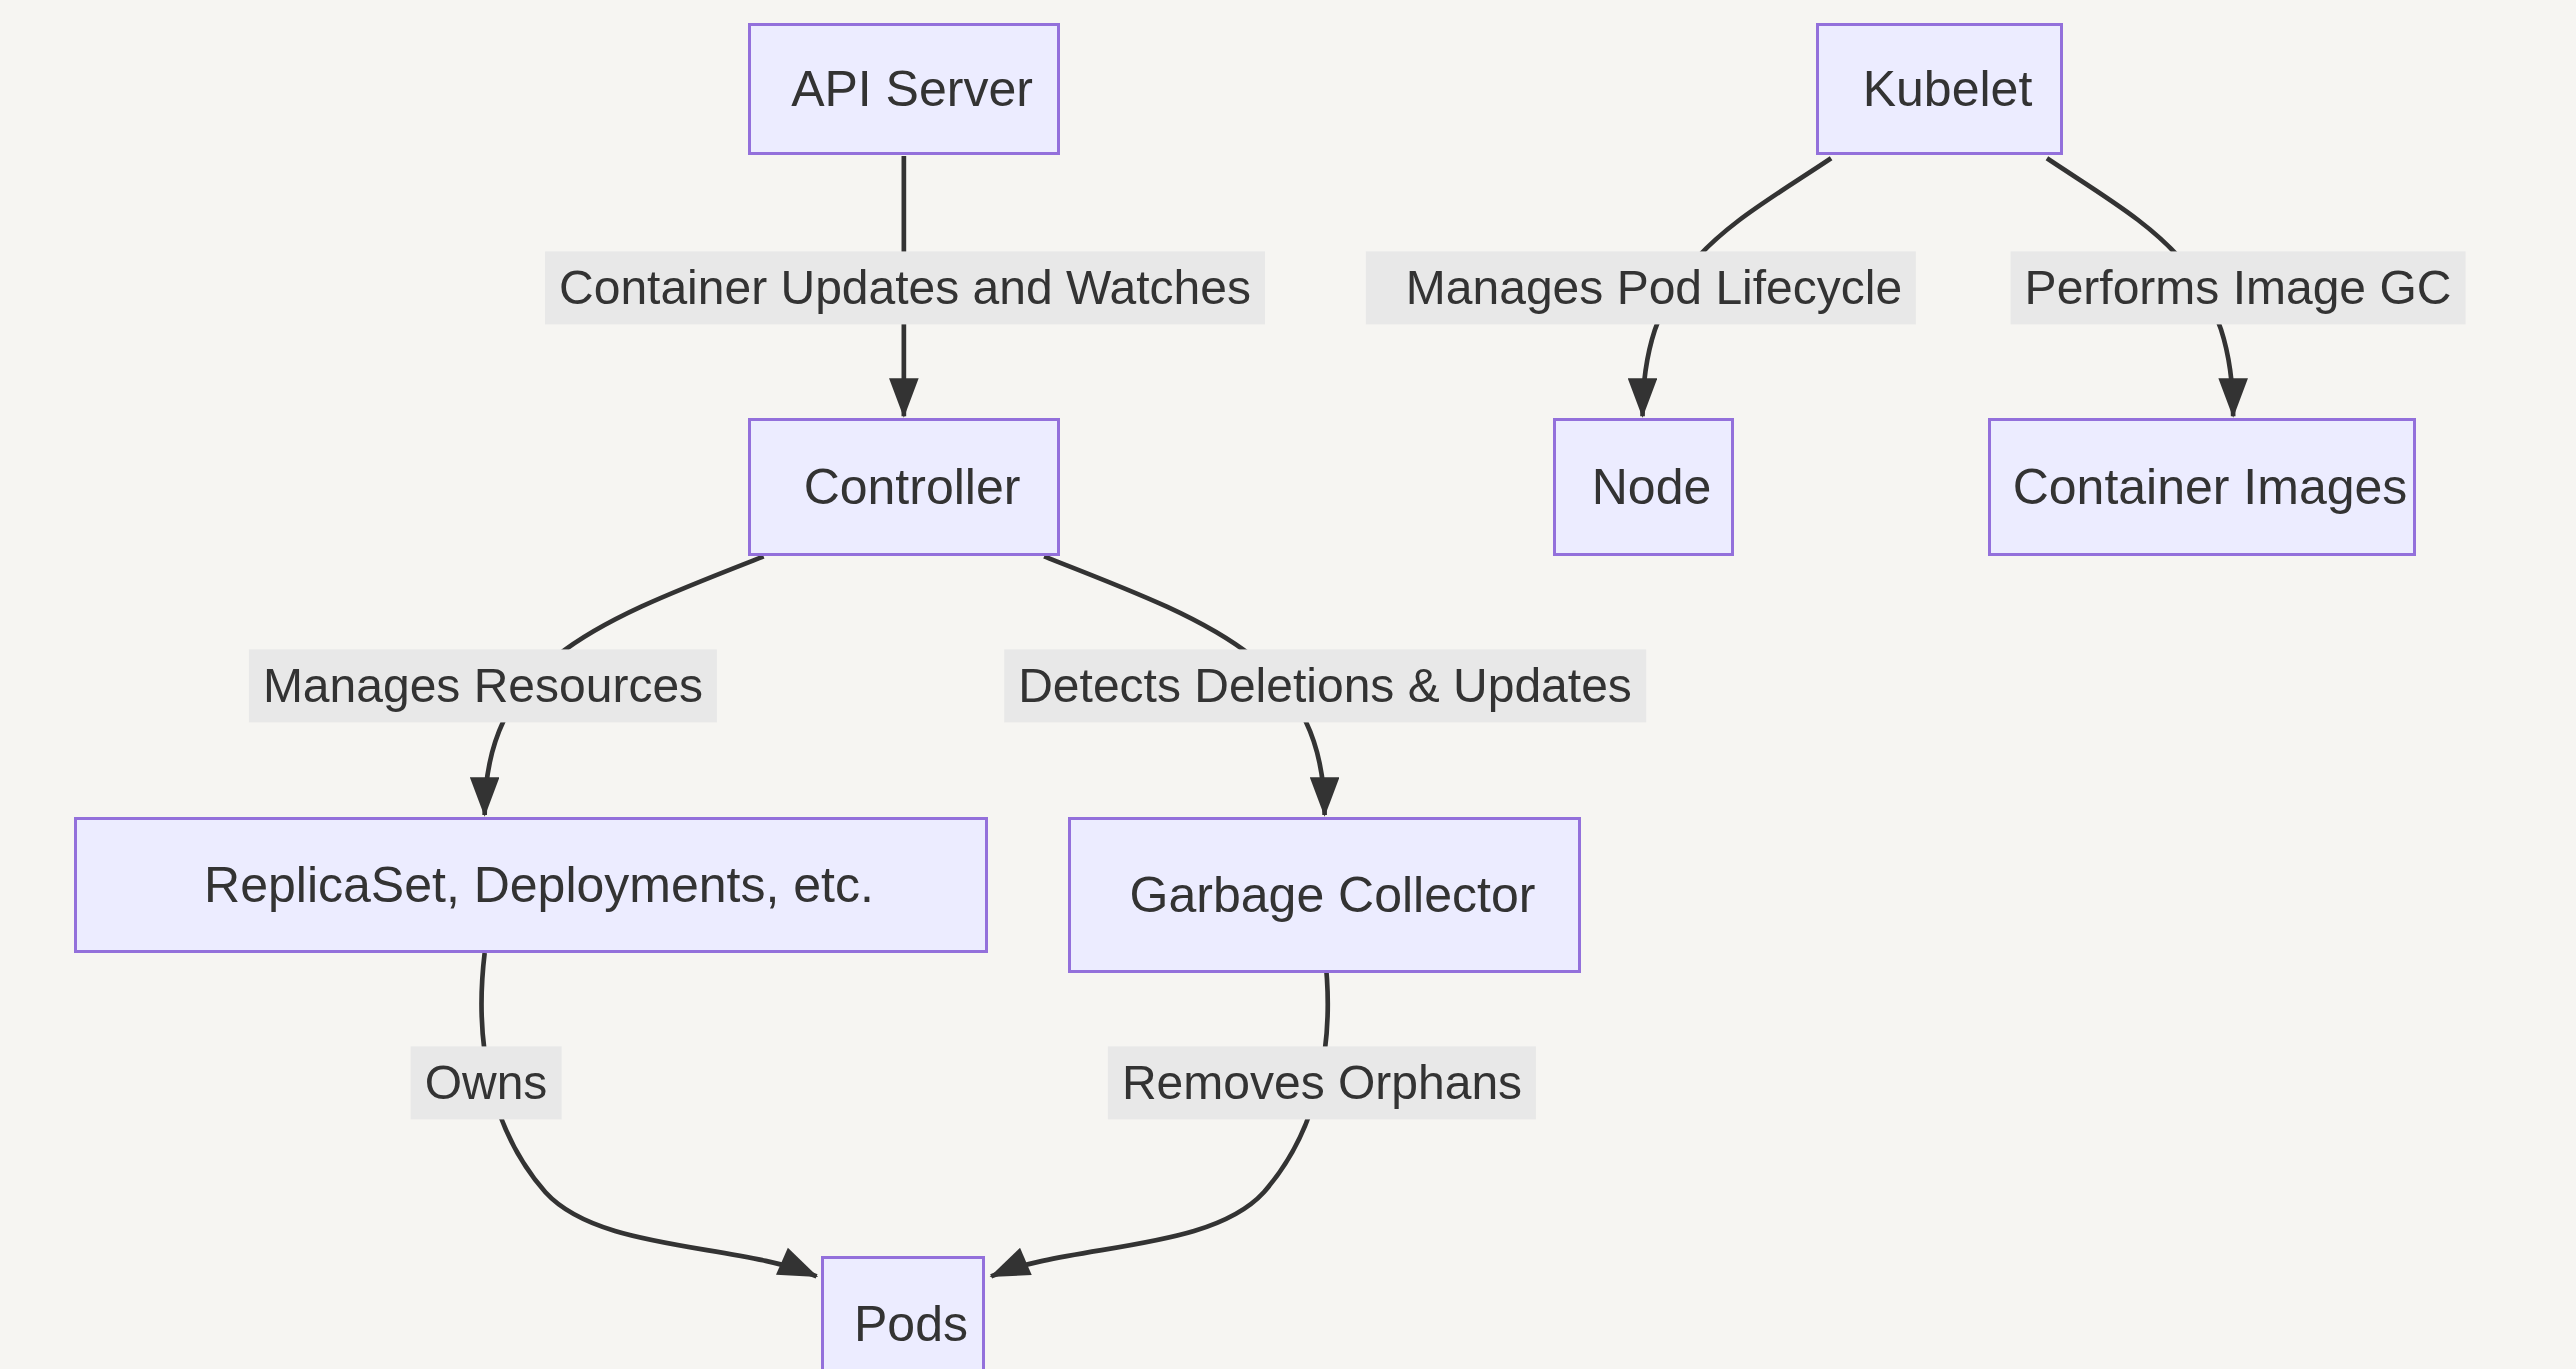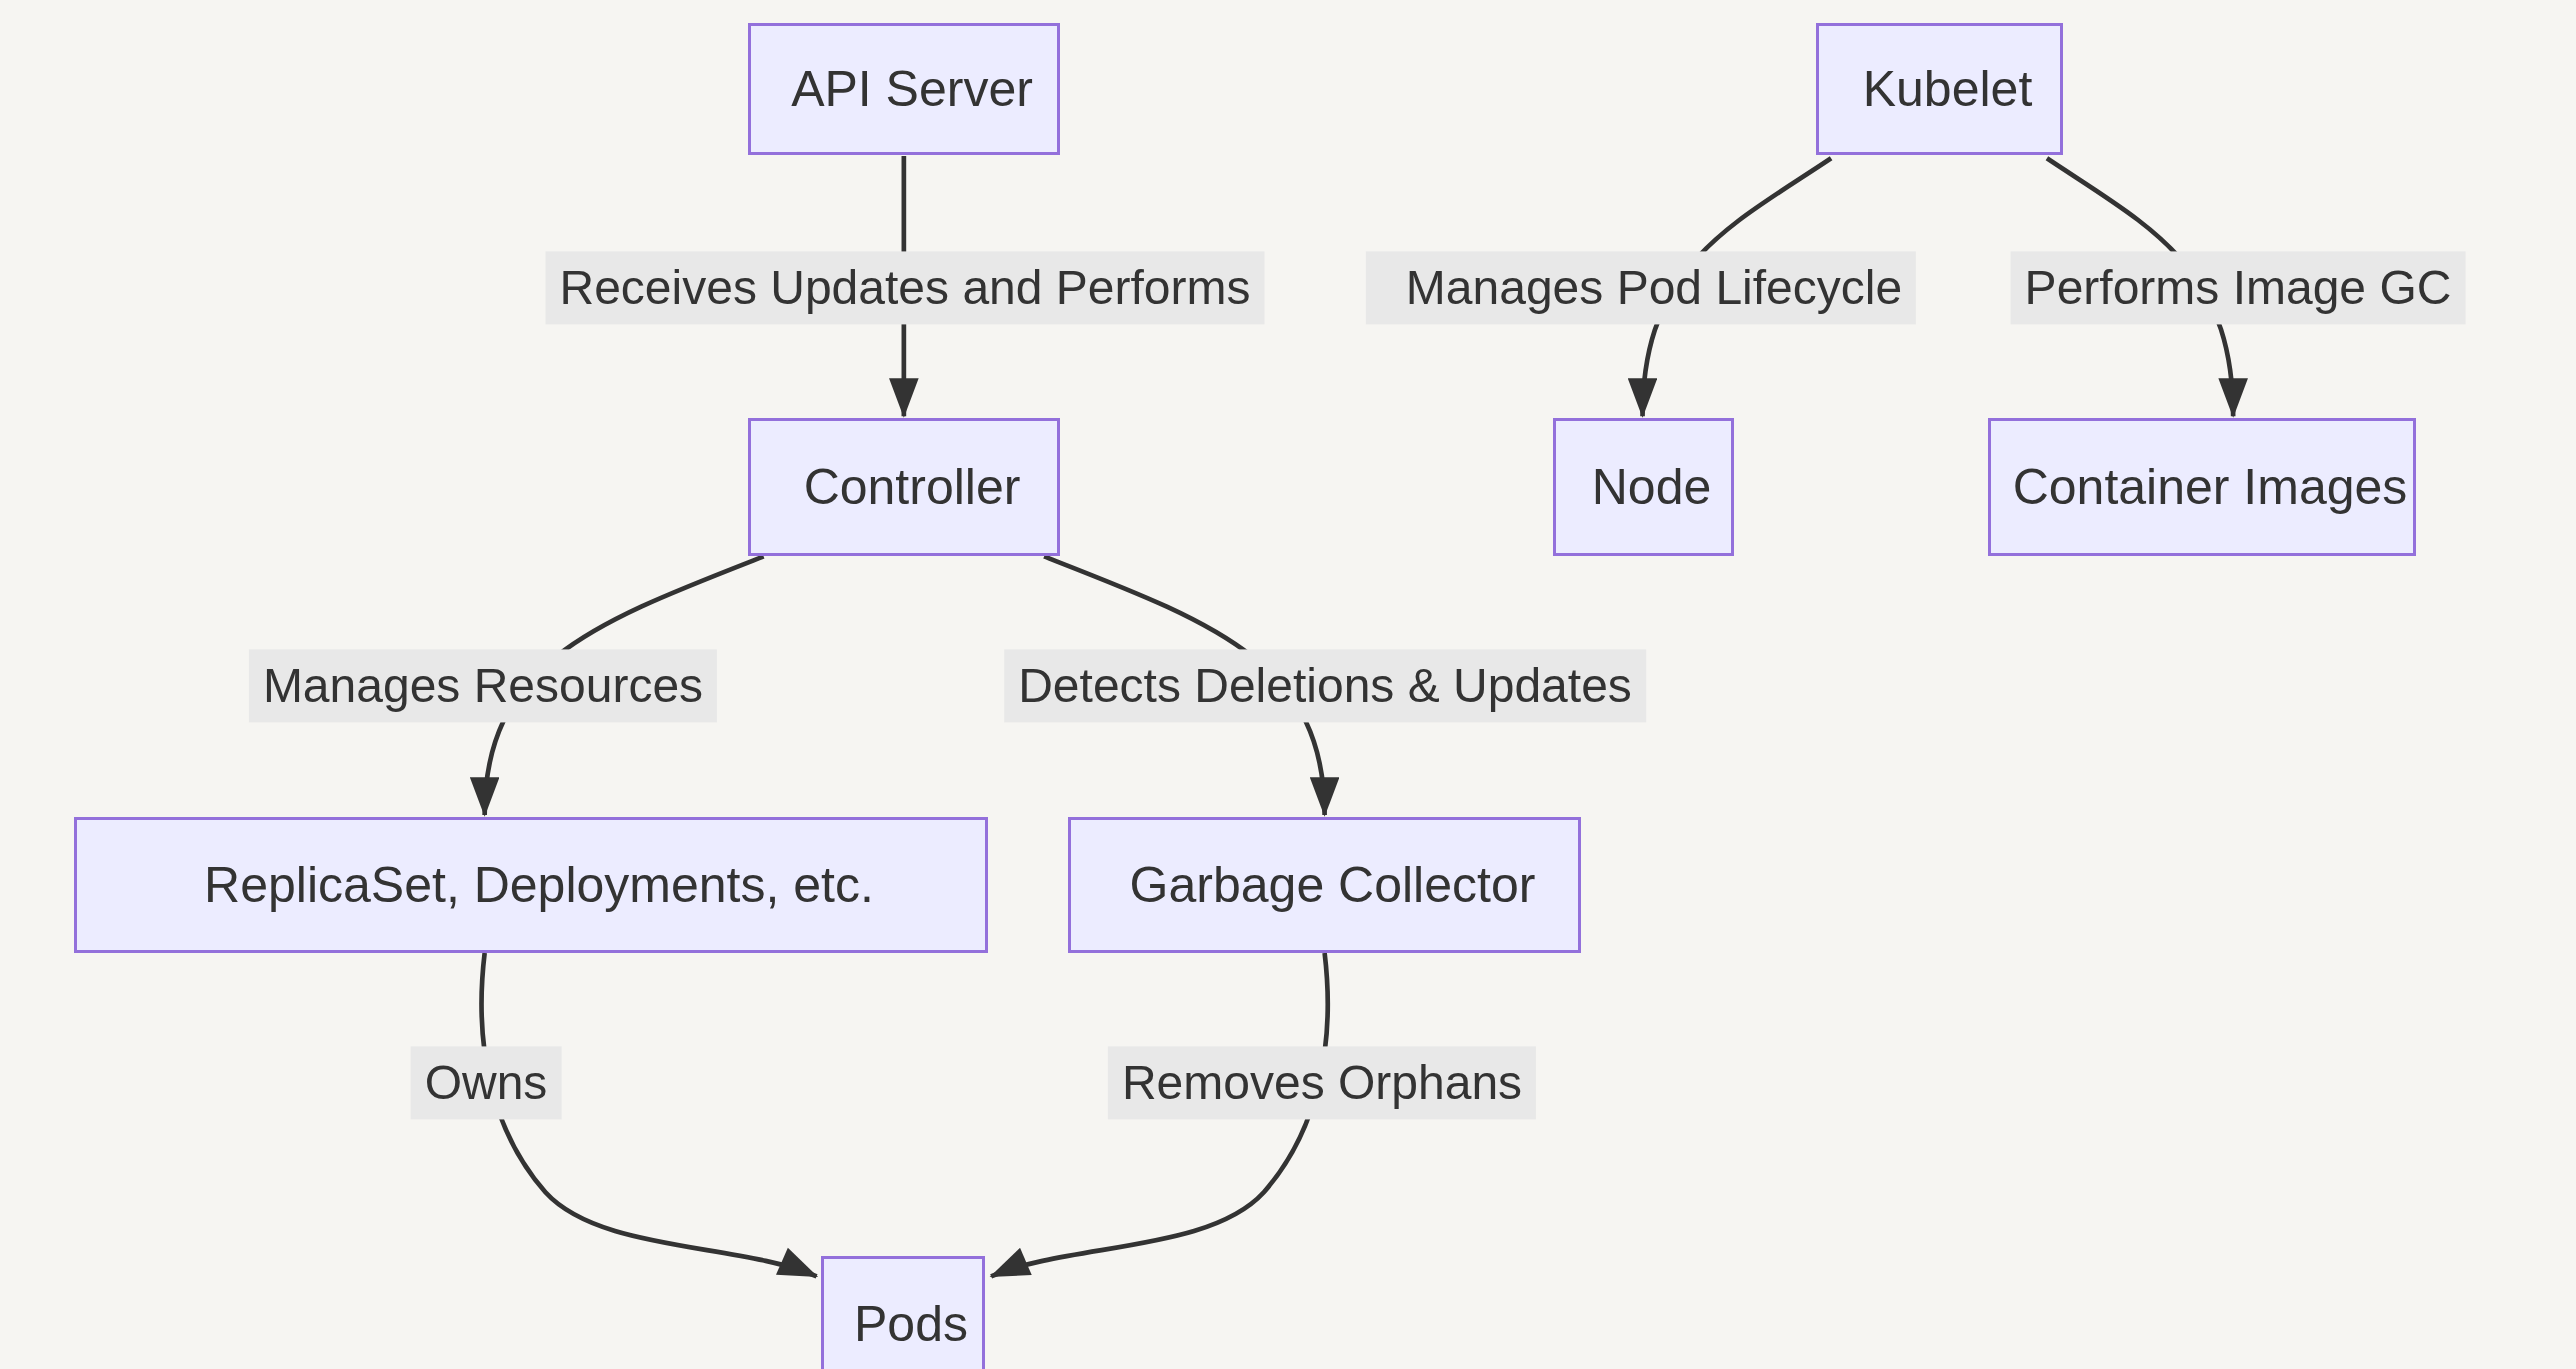--- a/index.html
+++ b/index.html
@@ -68,31 +68,31 @@
     </defs>
     <path class="edge" d="M 1160 200 L 1160 534" marker-end="url(#arrowhead)"></path>
     <path class="edge" d="M 980 714 C 760 800, 622 850, 622 1046" marker-end="url(#arrowhead)"></path>
     <path class="edge" d="M 1340 714 C 1560 800, 1700 850, 1700 1046" marker-end="url(#arrowhead)"></path>
     <path class="edge" d="M 622 1223 C 608 1340, 630 1450, 700 1530 C 770 1607, 950 1595, 1048 1638" marker-end="url(#arrowhead)"></path>
     <path class="edge" d="M 1700 1223 C 1714 1340, 1692 1450, 1622 1530 C 1552 1607, 1372 1595, 1272 1638" marker-end="url(#arrowhead)"></path>
     <path class="edge" d="M 2350 203 C 2220 290, 2108 340, 2108 534" marker-end="url(#arrowhead)"></path>
     <path class="edge" d="M 2627 203 C 2757 290, 2866 340, 2866 534" marker-end="url(#arrowhead)"></path>
   </svg>
 
-  <div class="edge-label" style="left:905px; top:288px;">Receives Updates and Performs</div>
+  <div class="edge-label" style="left:905px; top:288px;">Container Updates and Watches</div>
   <div class="edge-label" style="left:483px; top:686px;">Manages Resources</div>
   <div class="edge-label" style="left:1325px; top:686px;">Detects Deletions &amp; Updates</div>
   <div class="edge-label" style="left:486px; top:1083px;">Owns</div>
   <div class="edge-label" style="left:1322px; top:1083px;">Removes Orphans</div>
   <div class="edge-label" style="left:1641px; top:288px;padding-left:40px;">Manages Pod Lifecycle</div>
   <div class="edge-label" style="left:2238px; top:288px;">Performs Image GC</div>
 
   <div class="node" style="left:748px; top:23.4px; width:312px; height:132px;">API Server</div>
   <div class="node" style="left:1816px; top:23.4px; width:247px; height:132px;">Kubelet</div>
   <div class="node" style="left:748px; top:418px; width:312px; height:138px;">Controller</div>
   <div class="node" style="left:1553px; top:418px; width:181px; height:138px;">Node</div>
   <div class="node" style="left:1988px; top:418px; width:428px; height:138px;text-align:right;">Container Images</div>
   <div class="node" style="left:74px; top:817px; width:914px; height:136px;">ReplicaSet, Deployments, etc.</div>
-  <div class="node" style="left:1068px; top:817px; width:513px; height:136px;">Garbage Collector</div>
+  <div class="node" style="left:1068px; top:817px; width:513px; height:156px;">Garbage Collector</div>
   <div class="node" style="left:821px; top:1216px; width:164px; height:136px;margin-top:40px;">Pods</div>
 
 </div>
 
 
 </body></html>

